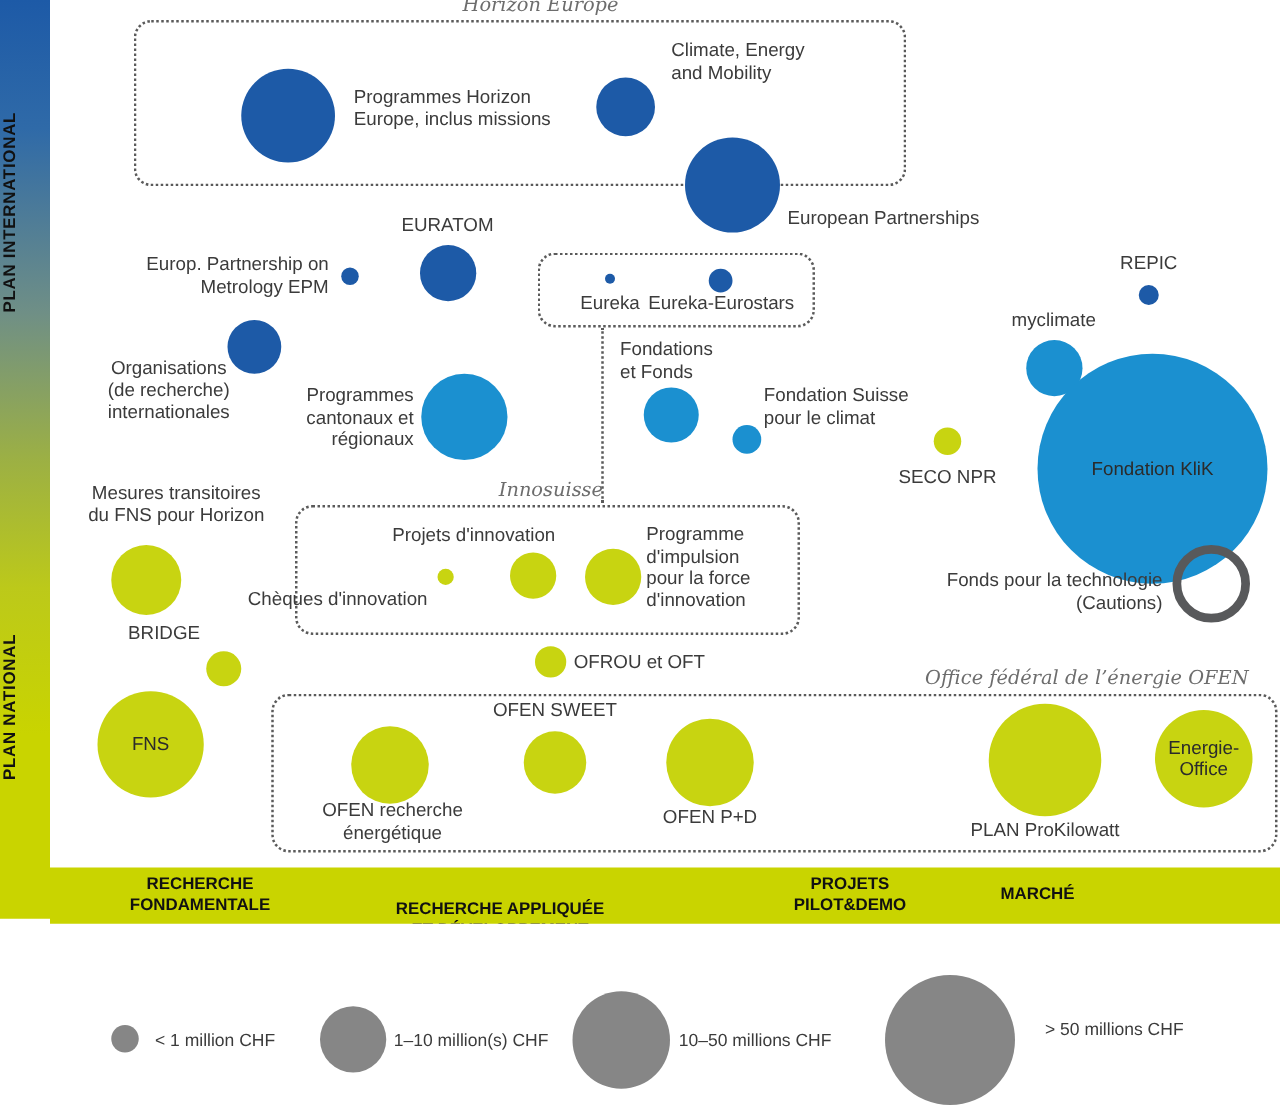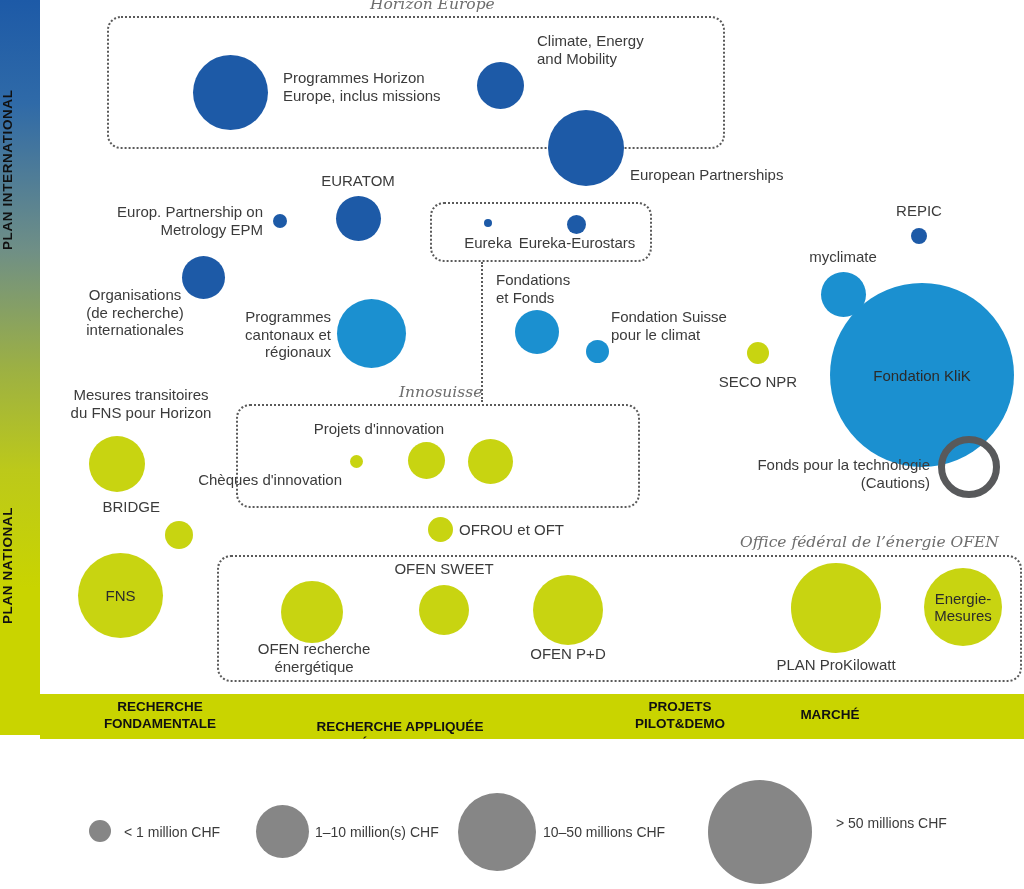--- a/index.html
+++ b/index.html
@@ -177,40 +177,44 @@
     <div class="bub lime" style="left:38px;top:553px;width:85px;height:85px;"></div>
     <div class="inlabel" style="left:38px;top:553px;width:85px;height:85px;text-align:right;">FNS</div>
 
     <div class="bub lime" style="left:310px;top:455px;width:13px;height:13px;"></div>
     <div class="lab r" style="left:150px;top:471px;width:152px;">Chèques d'innovation</div>
 
     <div class="bub lime" style="left:368px;top:442px;width:37px;height:37px;"></div>
     <div class="lab c" style="left:256px;top:420px;width:166px;">Projets d'innovation</div>
 
     <div class="bub lime" style="left:428px;top:439px;width:45px;height:45px;"></div>
+    <div class="lab l" style="left:477px;top:419px;width:130px;">Programme
+d'impulsion
+pour la force
+d'innovation</div>
 
     <div class="bub lime" style="left:388px;top:517px;width:25px;height:25px;"></div>
     <div class="lab l" style="left:419px;top:521px;width:150px;">OFROU et OFT</div>
 
     <div class="bub lime" style="left:241px;top:581px;width:62px;height:62px;"></div>
     <div class="lab c" style="left:196px;top:640px;width:156px;">OFEN recherche
 énergétique</div>
 
     <div class="bub lime" style="left:379px;top:585px;width:50px;height:50px;"></div>
     <div class="lab c" style="left:329px;top:560px;width:150px;">OFEN SWEET</div>
 
     <div class="bub lime" style="left:493px;top:575px;width:70px;height:70px;"></div>
     <div class="lab c" style="left:463px;top:645px;width:130px;">OFEN P+D</div>
 
     <div class="bub lime" style="left:751px;top:563px;width:90px;height:90px;"></div>
     <div class="lab c" style="left:716px;top:656px;width:160px;">PLAN ProKilowatt</div>
 
     <div class="bub lime" style="left:884px;top:568px;width:78px;height:78px;"></div>
     <div class="inlabel" style="left:884px;top:568px;width:78px;height:78px;">Energie-
-Mesures</div>
+Office</div>
 
   </div>
 
   <div id="catbar">
     <div class="cat" style="left:0px;width:240px;">RECHERCHE
 FONDAMENTALE</div>
     <div class="cat" style="left:200px;width:320px;margin-top:20px;">RECHERCHE APPLIQUÉE
 ET DÉVELOPPEMENT</div>
     <div class="cat" style="left:540px;width:200px;">PROJETS
 PILOT&amp;DEMO</div>

